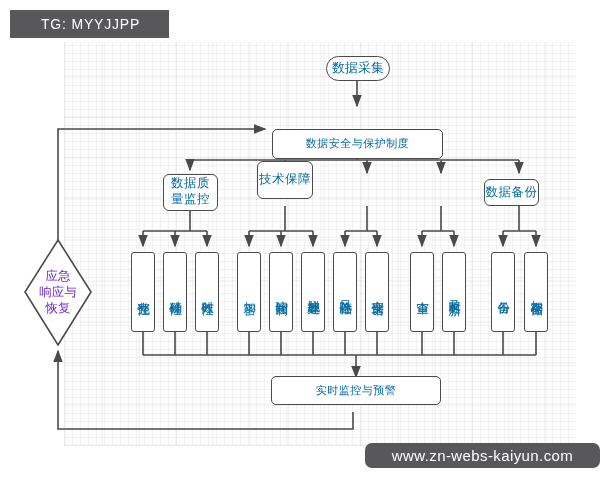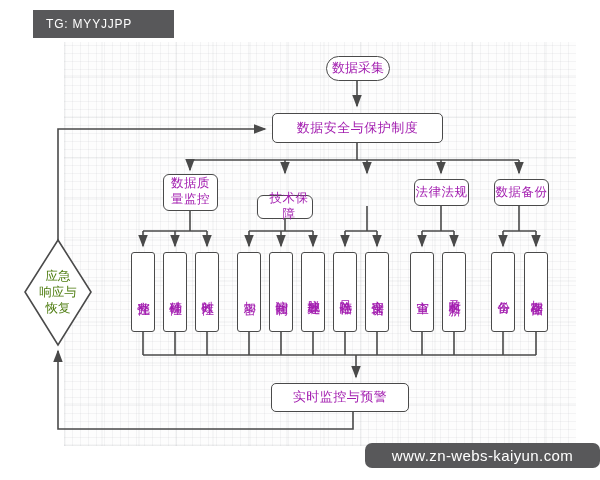--- a/index.html
+++ b/index.html
@@ -16,41 +16,41 @@
       repeating-linear-gradient(0deg, rgba(110,115,125,0.07) 0 1px, transparent 1px 8px),
       repeating-linear-gradient(90deg, rgba(110,115,125,0.07) 0 1px, transparent 1px 8px),
       repeating-linear-gradient(0deg, rgba(110,115,125,0.05) 0 2px, transparent 2px 41px),
       repeating-linear-gradient(90deg, rgba(110,115,125,0.05) 0 2px, transparent 2px 37px);
     z-index:0;
   }
   #edges{position:absolute;left:0;top:0;width:600px;height:480px;z-index:1;}
   .node{
     position:absolute;z-index:2;box-sizing:border-box;
     background:#ffffff;border:1.5px solid #4a4a4a;border-radius:5px;
-    color:#a21caf;display:flex;align-items:center;justify-content:center;
+    color:#0369a1;display:flex;align-items:center;justify-content:center;
     text-align:center;line-height:1.25;white-space:pre-line;
   }
   .pill{border-radius:13px;font-size:13px;}
-  .main{font-size:13px;letter-spacing:.5px;}
+  .main{font-size:11px;letter-spacing:.5px;margin-top:16px;}
   .branch{font-size:12.5px;letter-spacing:.5px;border-radius:6px;}
   .vnode{
     font-size:12.5px;border-radius:3px;
     writing-mode:vertical-rl;text-orientation:upright;letter-spacing:1px;
   }
   .diamond-label{
-    position:absolute;z-index:2;color:#4d7c0f;font-size:12.5px;
+    position:absolute;z-index:2;color:#6d28d9;font-size:12.5px;
     display:flex;align-items:center;justify-content:center;text-align:center;
     line-height:1.3;white-space:pre-line;background:transparent;border:none;
   }
   .badge{
     position:absolute;z-index:3;background:#58585a;color:#ffffff;
     display:flex;align-items:center;
   }
-  #header-badge{left:10px;top:10px;width:128px;height:28px;font-size:12px;
-    padding-left:13px;letter-spacing:.8px;margin-left:23px;}
+  #header-badge{left:10px;top:10px;width:128px;height:28px;font-size:14px;
+    padding-left:31px;letter-spacing:.8px;}
   #footer-badge{left:365px;top:443px;width:235px;height:25px;font-size:15px;
     justify-content:center;letter-spacing:.4px;border-radius:7px;}
 </style>
 </head>
 <body>
 
 <div id="screen">
 
   <div id="canvas-grid"></div>
 
@@ -112,36 +112,35 @@
 
   <div id="header-badge" class="badge">TG: MYYJJPP</div>
   <div id="footer-badge" class="badge">www.zn-webs-kaiyun.com</div>
 
   <div class="node pill" style="left:326px;top:56px;width:64px;height:25px;">数据采集</div>
 
   <div class="node main" style="left:272px;top:113px;width:171px;height:30px;">数据安全与保护制度</div>
 
   <div class="node branch" style="left:163px;top:174px;width:55px;height:37px;font-family:Liberation Mono, monospace;">数据质
 量监控</div>
-  <div class="node branch" style="left:257px;top:195px;width:56px;height:24px;padding-left:8px;">技术保障</div>
-  <div class="node branch" style="left:414px;top:179px;width:55px;height:27px;">法律法规</div>
-  <div class="node branch" style="left:494px;top:179px;width:55px;height:27px;">数据备份</div>
+  <div class="node branch" style="left:257px;top:161px;width:56px;height:38px;">技术保障</div>
+  <div class="node branch" style="left:484px;top:179px;width:55px;height:27px;">数据备份</div>
 
   <div class="node vnode" style="left:131px;top:252px;width:24px;height:80px;">完整性</div>
   <div class="node vnode" style="left:163px;top:252px;width:24px;height:80px;">精确性</div>
   <div class="node vnode" style="left:195px;top:252px;width:24px;height:80px;">时效性</div>
   <div class="node vnode" style="left:237px;top:252px;width:24px;height:80px;">加密</div>
   <div class="node vnode" style="left:269px;top:252px;width:24px;height:80px;">访问控制</div>
   <div class="node vnode" style="left:301px;top:252px;width:24px;height:80px;">脱敏处理</div>
   <div class="node vnode" style="left:333px;top:252px;width:24px;height:80px;">风险评估</div>
   <div class="node vnode" style="left:365px;top:252px;width:24px;height:80px;">安全培训</div>
   <div class="node vnode" style="left:410px;top:252px;width:24px;height:80px;">审查</div>
   <div class="node vnode" style="left:442px;top:252px;width:24px;height:80px;">及时更新</div>
   <div class="node vnode" style="left:491px;top:252px;width:24px;height:80px;">备份</div>
   <div class="node vnode" style="left:524px;top:252px;width:24px;height:80px;">加密存储</div>
 
-  <div class="node main" style="left:271px;top:383px;width:138px;height:29px;">实时监控与预警</div>
+  <div class="node main" style="left:271px;top:360px;width:170px;height:29px;">实时监控与预警</div>
 
   <div class="diamond-label" style="left:28px;top:262px;width:60px;height:60px;">应急
 响应与
 恢复</div>
 
 </div>
 
 </body></html>

